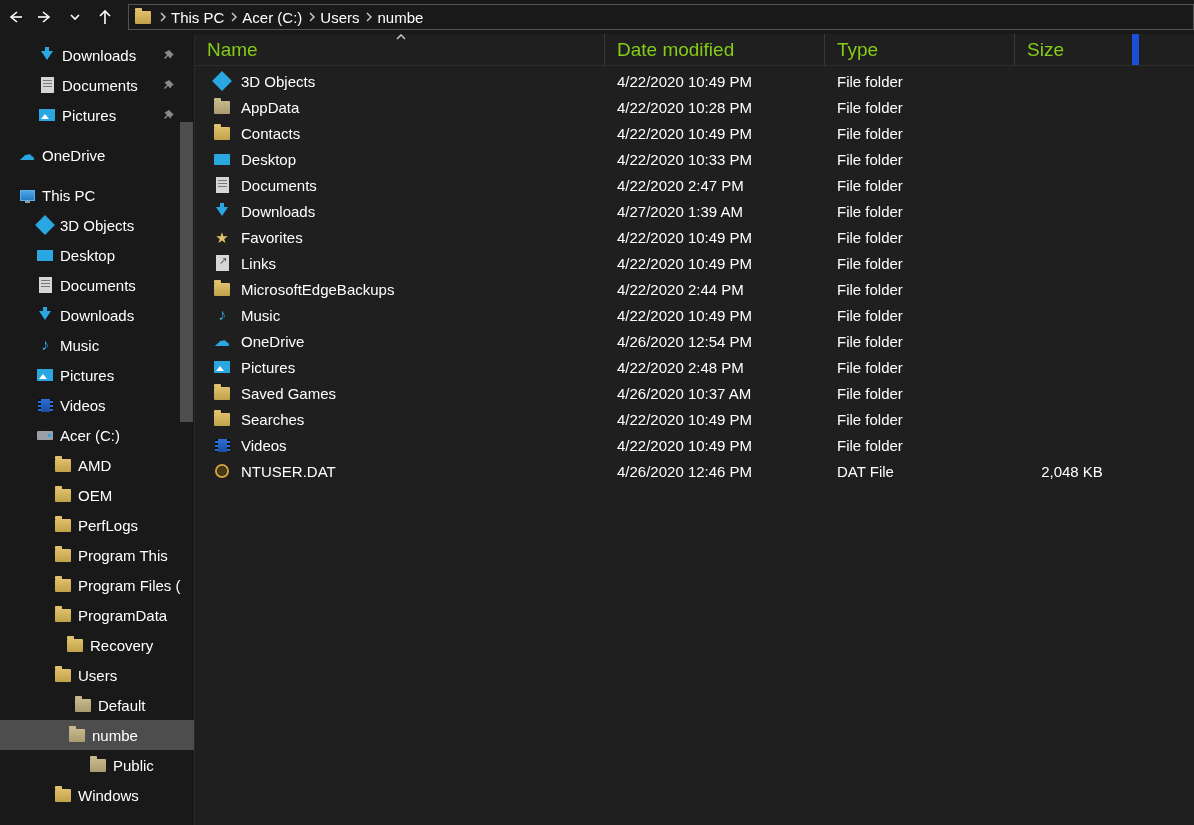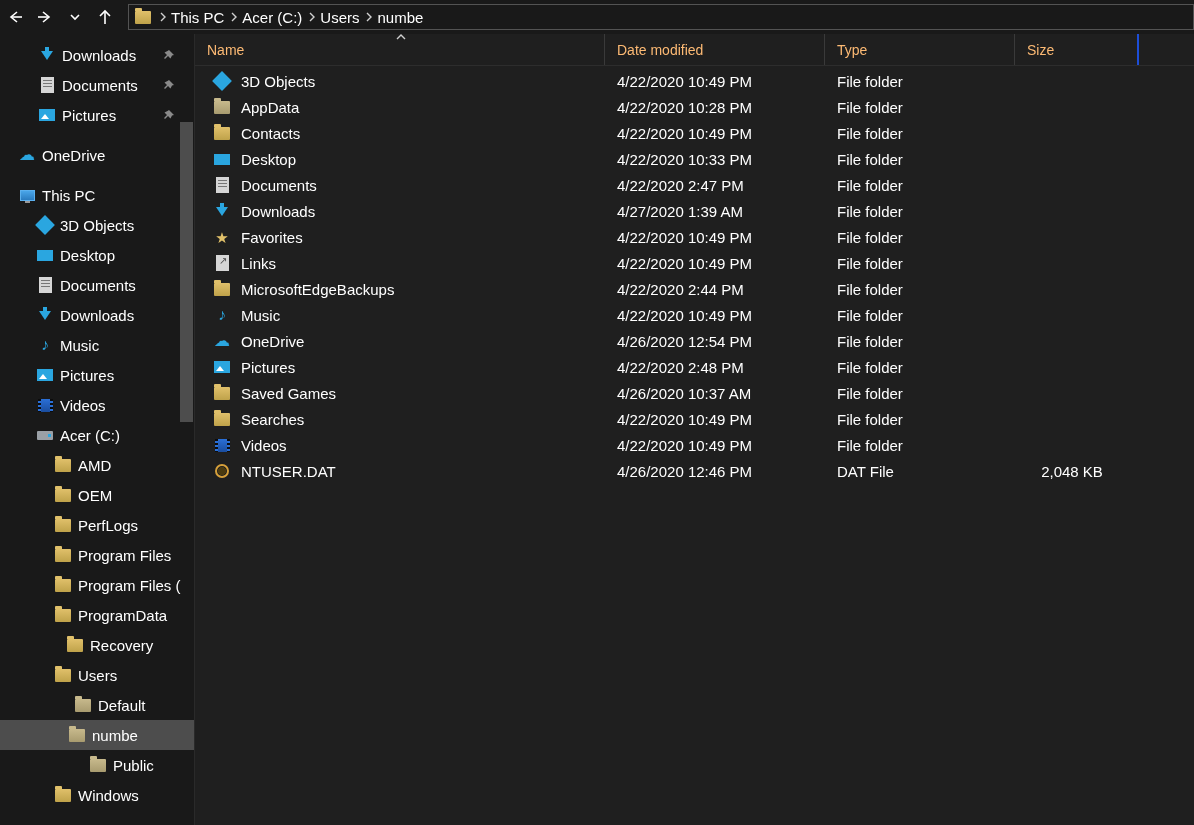--- a/index.html
+++ b/index.html
@@ -96,22 +96,22 @@
     flex: 1;
     background: #1f1f1f;
     display:flex; flex-direction:column;
     overflow:hidden;
   }
   .hdr {
     display:flex;
     height:32px;
     align-items:center;
     border-bottom:1px solid #2d2d2d;
-    font-size:14px;
-    color:#fdba74;
+    font-size:19px;
+    color:#84cc16;
     position:relative;
   }
   .hdr .col {
     height:100%;
     display:flex;
     align-items:center;
     padding-left:12px;
     border-right:1px solid #3a3a3a;
   }
   .hdr .sort-ind{
@@ -347,21 +347,21 @@
     <div class="item" style="padding-left:52px">
         <span class="ico">
           <span class="i-folder"></span>
         </span>
         <span>PerfLogs</span>
       </div>
     <div class="item" style="padding-left:52px">
         <span class="ico">
           <span class="i-folder"></span>
         </span>
-        <span>Program Files</span>
+        <span>Program This</span>
       </div>
     <div class="item" style="padding-left:52px">
         <span class="ico">
           <span class="i-folder"></span>
         </span>
         <span>Program Files (</span>
       </div>
     <div class="item" style="padding-left:52px">
         <span class="ico">
           <span class="i-folder"></span>
@@ -415,21 +415,21 @@
       </span>
       <div class="col c-name">
           <span>Name</span>
         </div>
       <div class="col c-date">
           <span>Date modified</span>
         </div>
       <div class="col c-type">
           <span>Type</span>
         </div>
-      <div class="col c-size" style="border-right:2px solid #1d4ed8">
+      <div class="col c-size" style="border-right:7px solid #1d4ed8">
           <span>Size</span>
         </div>
     </div>
     <div class="list" id="file-list">
 
     <div class="row">
           <div class="c-name">
             <span class="ico">
               <span class="i-3d"></span>
             </span>

